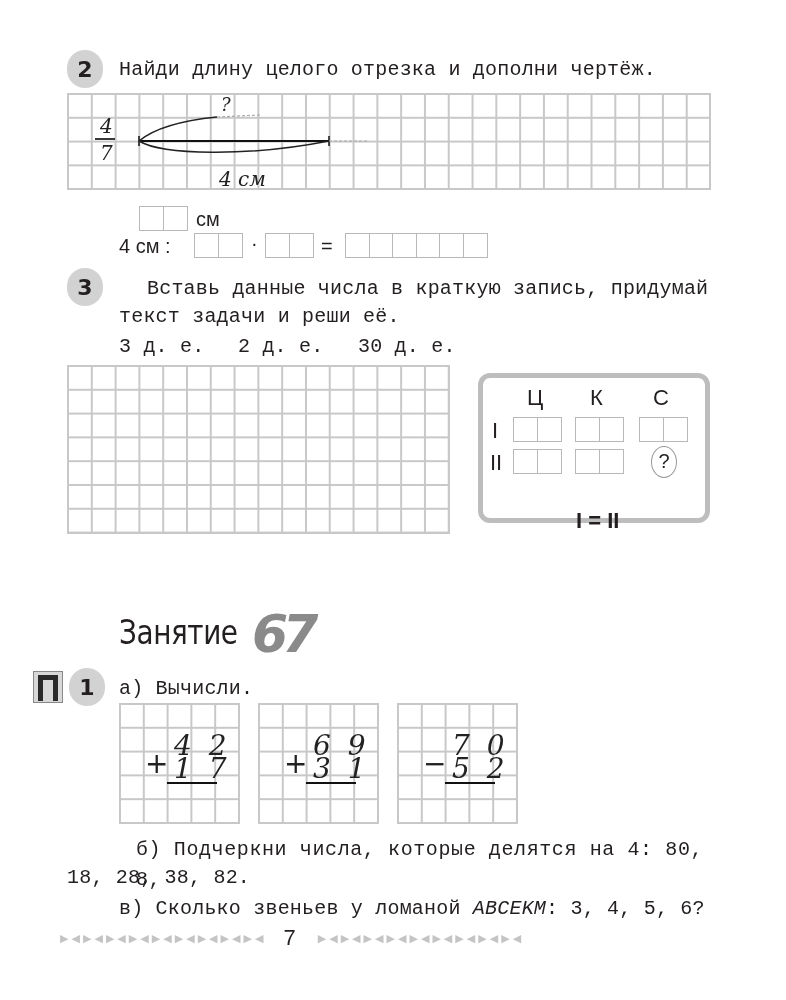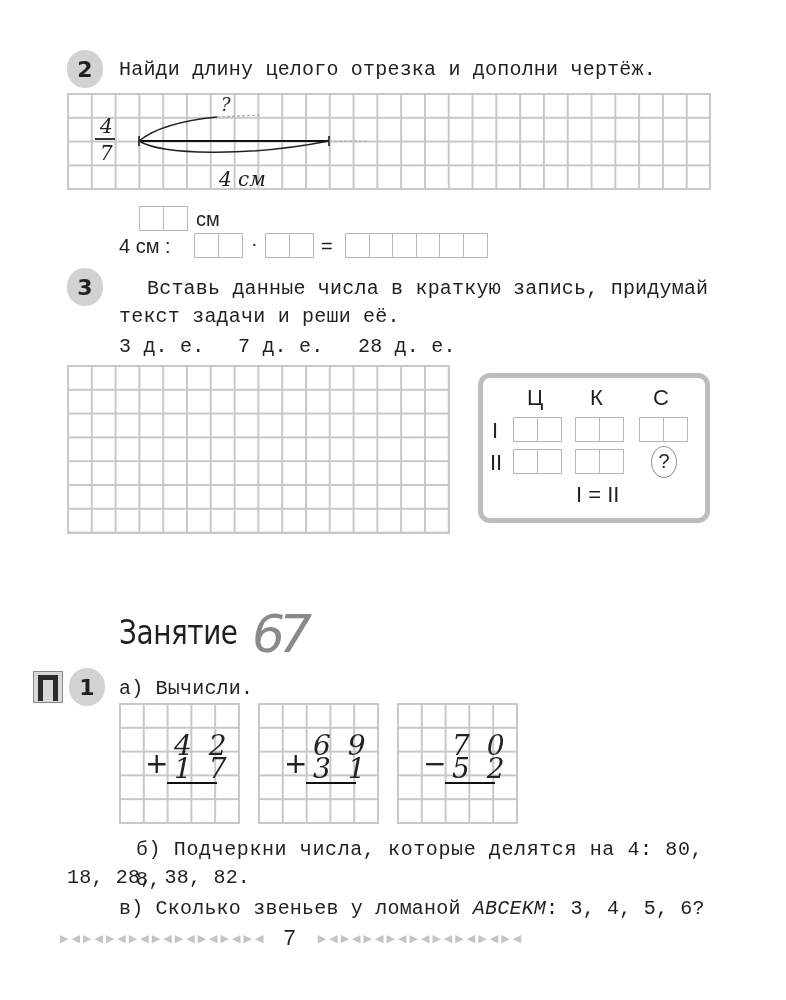--- a/index.html
+++ b/index.html
@@ -18,21 +18,21 @@
   .cells { position: absolute; display: flex; }
   .cell { width: 22px; height: 22px; border: 1.5px solid #b8b8b8; box-sizing: border-box; margin-right: -1.5px; background: #fff; }
   .small-text { position: absolute; font-size: 20px; line-height: 24px; }
   .short-box { position: absolute; left: 478px; top: 373px; width: 232px; height: 150px; border: 5px solid #bdbdbd;
                border-radius: 12px; box-sizing: border-box; }
   .hdr { position: absolute; font-size: 22px; }
   .q-circle { position: absolute; width: 26px; height: 32px; border: 1.5px solid #999; border-radius: 50%;
               box-sizing: border-box; font-size: 20px; text-align: center; line-height: 28px; }
   .lesson-title { position: absolute; left: 119px; top: 612px; font-size: 34px; letter-spacing: -0.5px;
                   font-family: "DejaVu Sans", sans-serif; transform: scaleX(0.82); transform-origin: left; }
-  .lesson-num { position: absolute; left: 252px; top: 604px; font-size: 52px; font-weight: normal; font-style: italic;
+  .lesson-num { position: absolute; left: 252px; top: 604px; font-size: 52px; font-weight: bold; font-style: italic;
                 color: #8a8a8a; font-family: "DejaVu Sans", sans-serif; letter-spacing: -6px; }
   .p-icon { position: absolute; left: 33px; top: 671px; width: 30px; height: 32px; background: #d8d8d8;
             border: 1.5px solid #888; box-sizing: border-box; }
   .p-icon .inner { position: absolute; left: 4px; top: 3px; width: 20px; height: 26px; border: 5px solid #2a2a2a;
                    border-bottom: none; box-sizing: border-box; }
   .calc { position: absolute; width: 119px; height: 119px; }
   .footer { position: absolute; top: 928px; left: 60px; width: 660px; height: 20px; display: flex; align-items: center; }
   .tri-row { display: flex; gap: 3px; font-size: 11px; color: #c4c4c4; letter-spacing: 0; }
   .page-num { font-size: 22px; margin: 0 22px 0 20px; color: #231f20; }
 </style>
@@ -86,22 +86,22 @@
   <div class="cell" style="width:25px;height:25px;"></div>
     <div class="cell" style="width:25px;height:25px;"></div>
   <div class="cell" style="width:25px;height:25px;"></div>
     <div class="cell" style="width:25px;height:25px;"></div>
 </div>
 
 <div class="badge" style="left:67px; top:268px;">3</div>
 <div class="task-text" style="left:119px; top:274px;margin-left:28px;">Вставь данные числа в краткую запись, придумай</div>
 <div class="task-text" style="left:119px; top:302px;">текст задачи и реши её.</div>
 <div class="task-text" style="left:119px; top:332px;">3 д. е.</div>
-<div class="task-text" style="left:238px; top:332px;">7 д. е.</div>
-<div class="task-text" style="left:358px; top:332px;">28 д. е.</div>
+<div class="task-text" style="left:238px; top:332px;">2 д. е.</div>
+<div class="task-text" style="left:358px; top:332px;">30 д. е.</div>
 
 <div class="grid" style="left:67px; top:365px; width:383px; height:169px;"></div>
 
 <div class="short-box"></div>
 <div class="hdr" style="left:527px; top:385px;">Ц</div>
 <div class="hdr" style="left:590px; top:385px;">К</div>
 <div class="hdr" style="left:653px; top:385px;">С</div>
 <div class="hdr" style="left:492px; top:418px;">I</div>
 <div class="hdr" style="left:490px; top:450px;">II</div>
 
@@ -119,21 +119,21 @@
   </div>
 <div class="cells" style="left:513px; top:449px;">
     <div class="cell" style="width:25px;height:25px;"></div>
     <div class="cell" style="width:25px;height:25px;"></div>
   </div>
 <div class="cells" style="left:575px; top:449px;">
     <div class="cell" style="width:25px;height:25px;"></div>
     <div class="cell" style="width:25px;height:25px;"></div>
   </div>
 <div class="q-circle" style="left:651px; top:446px;">?</div>
-<div class="hdr" style="left:576px; top:482px;">I = II</div>
+<div class="hdr" style="left:576px; top:508px;font-weight:bold;">I = II</div>
 
 <div class="lesson-title">Занятие</div>
 <div class="lesson-num">67</div>
 
 <div class="p-icon">
     <div class="inner"></div>
   </div>
 <div class="badge" style="left:69px; top:668px;">1</div>
 <div class="task-text" style="left:119px; top:674px;text-align:center;">а) Вычисли.</div>
 

